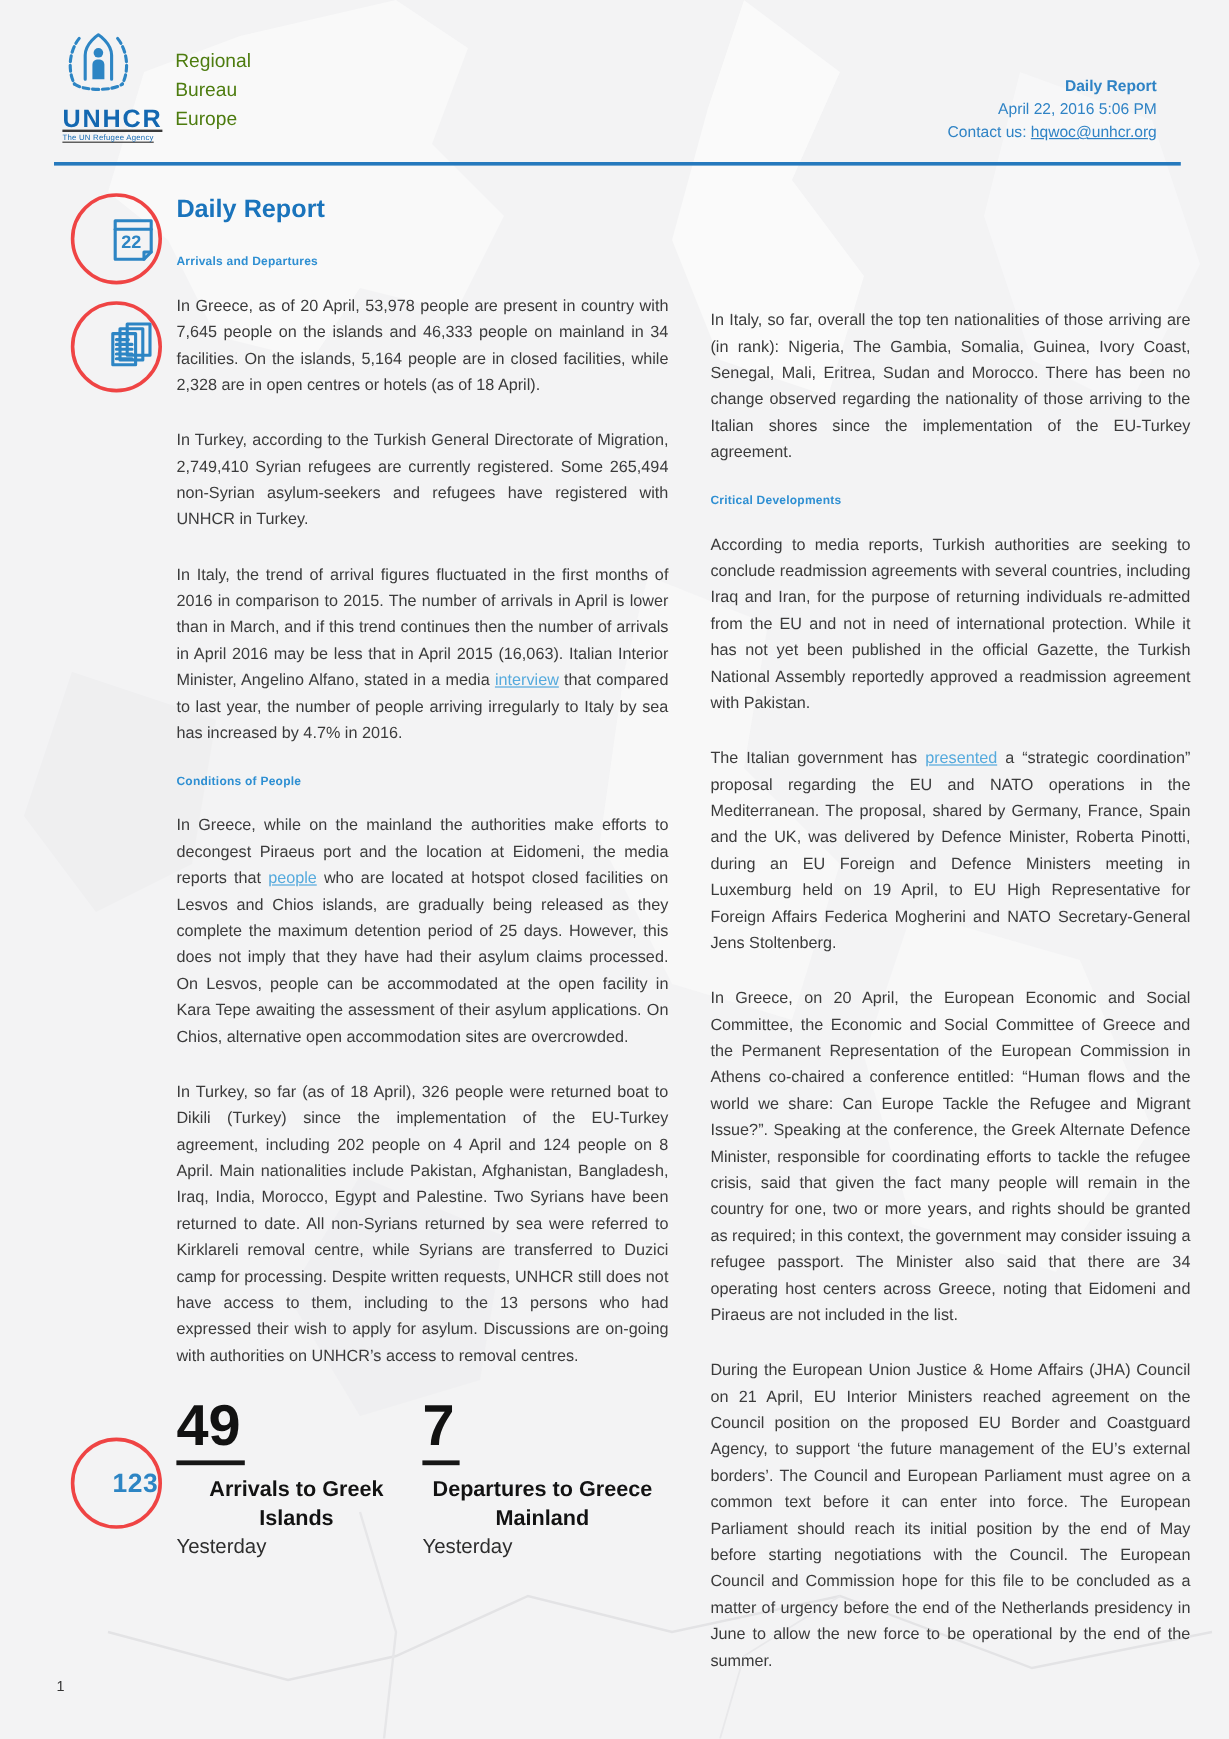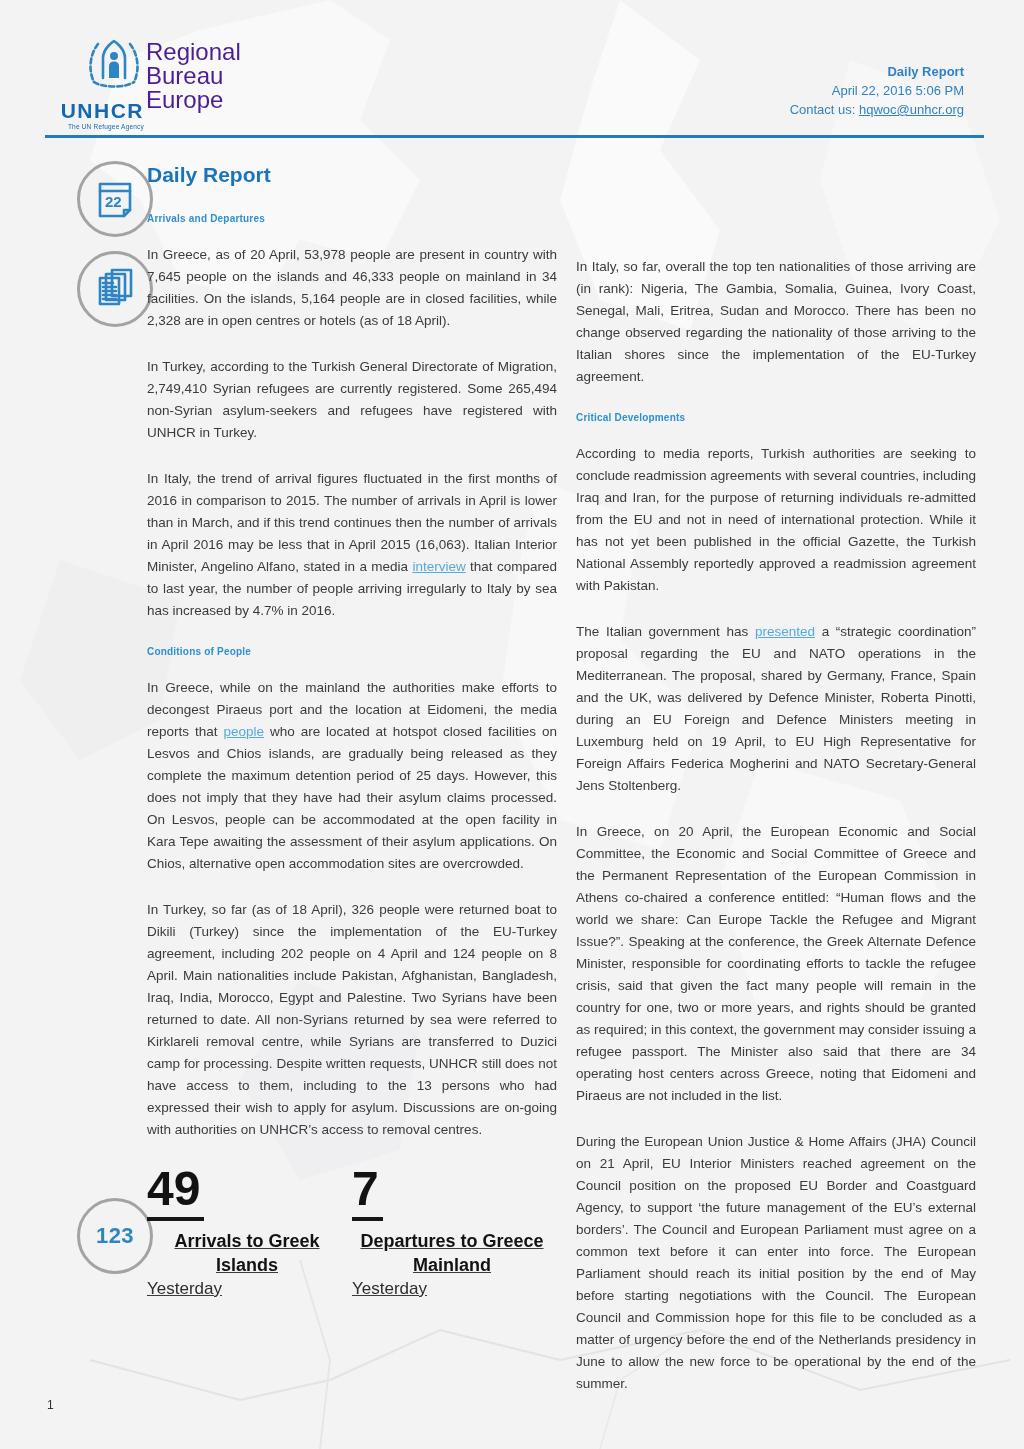--- a/index.html
+++ b/index.html
@@ -13,54 +13,54 @@
   .page {
     position:relative;
     width:1024px; height:1449px;
     background:#f3f3f4;
     overflow:hidden;
   }
   .map-bg { position:absolute; inset:0; z-index:0; pointer-events:none; }
   .content { position:relative; z-index:1; }
 
   
-  .logo-block { position:absolute; left:52px; top:36px; width:92px; text-align:right; }
+  .logo-block { position:absolute; left:52px; top:24px; width:92px; text-align:left;text-decoration:underline; }
   .logo-acronym { font-size:21px; font-weight:700; color:#1468b1; letter-spacing:1.5px; margin-top:1px; }
   .logo-tagline { font-size:6.5px; color:#1468b1; letter-spacing:.2px; }
-  .bureau-name { position:absolute; left:146px; top:40px; font-size:24px; line-height:24px; color:#4c1d95; }
+  .bureau-name { position:absolute; left:146px; top:40px; font-size:16px; line-height:24px; color:#4d7c0f; }
   .header-right { position:absolute; right:60px; top:62px; text-align:right; font-size:13px; line-height:19px; color:#2f83c5; }
   .header-right .hr-title { font-weight:700; }
   .header-right a { color:#2f83c5; text-decoration:underline; }
   .header-rule { position:absolute; left:45px; right:40px; top:135px; height:3px; background:#2579bd; }
 
   
   .rail-icon {
-    position:absolute; left:77px; width:76px; height:76px;
-    border:3px solid #a3a3a3; border-radius:50%;
-    display:flex; align-items:center; justify-content:center;
+    position:absolute; left:59px; width:76px; height:76px;
+    border:3px solid #ef4444; border-radius:50%;
+    display:flex; align-items:center; justify-content:flex-end;
   }
   .rail-icon.calendar { top:161px; }
   .rail-icon.documents { top:251px; }
   .rail-icon.badge123 { top:1198px; }
   .badge-num { font-size:22px; font-weight:700; color:#2d85c4; letter-spacing:.5px; }
 
   
   .col-left { position:absolute; left:147px; top:163px; width:410px; }
-  .col-right { position:absolute; left:576px; top:256px; width:400px; }
+  .col-right { position:absolute; left:592px; top:256px; width:400px; }
   .doc-title { font-size:21px; font-weight:700; color:#1a74bc; margin-bottom:26px; }
   .sec-heading { font-size:10px; font-weight:700; color:#2e8fd2; margin-bottom:20px; letter-spacing:.2px; }
   p.body-p {
     font-size:13.5px; line-height:22px; text-align:justify;
     color:#3b3b3b; margin-bottom:24px;
   }
   a.inline-link { color:#55aadd; text-decoration:underline; }
 
   
   .key-figures { margin-top:2px; }
-  .kf-row { display:flex;text-decoration:underline; }
+  .kf-row { display:flex; }
   .kf-stat { width:216px; }
   .kf-value {
     display:inline-block; font-size:48px; line-height:48px; font-weight:700;
     color:#121212; border-bottom:4px solid #161616; padding:0 4px 4px 0; margin-bottom:8px;
   }
   .kf-label { font-size:18px; font-weight:700; color:#121212; line-height:24px; width:200px;text-align:center; }
   .kf-period { font-size:17px; color:#2d2d2d; line-height:24px; }
 
   .page-number { position:absolute; left:47px; top:1398px; font-size:12px; color:#333; }
 

